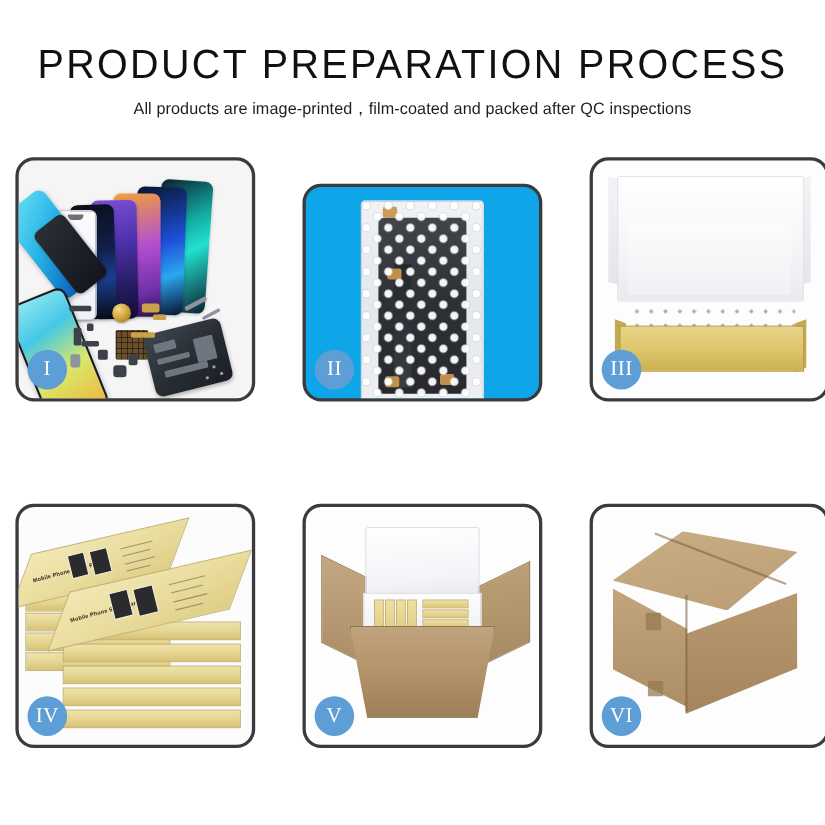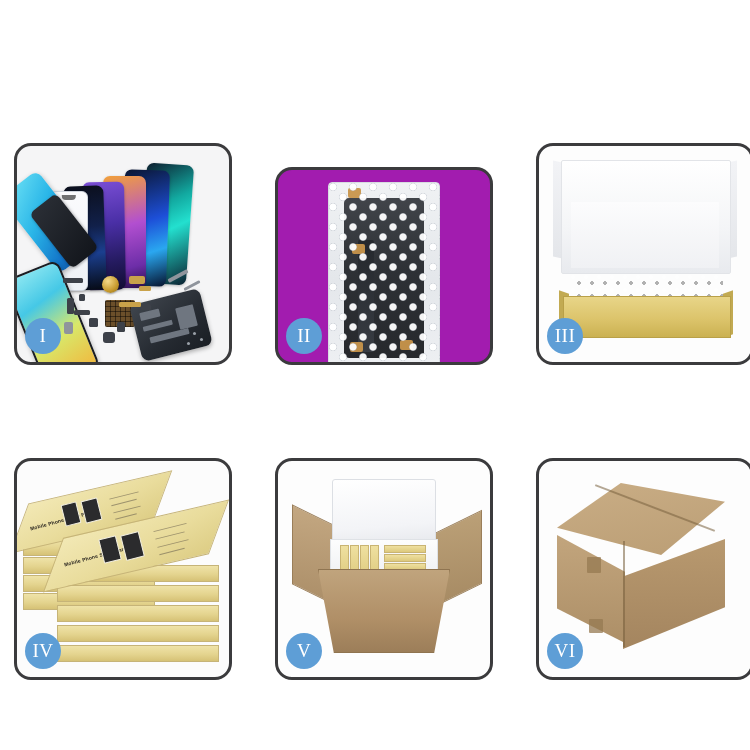--- a/index.html
+++ b/index.html
@@ -117,21 +117,21 @@
         background:#6b4f2a;
         background-image:
           repeating-linear-gradient(0deg,rgba(0,0,0,.45) 0 1px,transparent 1px 5px),
           repeating-linear-gradient(90deg,rgba(0,0,0,.45) 0 1px,transparent 1px 5px);}
   .part{position:absolute;background:#3d4149;border-radius:1.5px;}
   .part.g{background:#c9a24a;}
   .part.l{background:#8f949c;}
   .screw{position:absolute;width:3px;height:3px;border-radius:50%;background:#9aa0a8;}
 
   
-  .p2{background:#a21caf;margin-top:24px;}
+  .p2{background:#0ea5e9;margin-top:24px;}
   .bagwrap{position:absolute;left:50px;top:12px;width:112px;height:192px;}
   .bag{position:absolute;inset:0;border-radius:4px;
         background:linear-gradient(180deg,#f0f2f4 0%,#e4e7eb 50%,#eef0f3 100%);
         border:1px solid #d8dce1;}
   .bubbles{position:absolute;inset:0;border-radius:4px;
         background-image:
           radial-gradient(circle at 5px 5px,rgba(255,255,255,.95) 3.2px,rgba(190,196,204,.55) 3.8px,transparent 4.4px),
           radial-gradient(circle at 15px 15px,rgba(255,255,255,.95) 3.2px,rgba(190,196,204,.55) 3.8px,transparent 4.4px);
         background-size:20px 20px,20px 20px;
         mix-blend-mode:normal;}
@@ -215,20 +215,24 @@
         background:linear-gradient(180deg,#b8996f 0%,#a4855f 100%);
         clip-path:polygon(0 34%,100% 0,100% 62%,0 100%);}
   .seam{position:absolute;background:rgba(120,96,62,.55);}
   .tapepatch{position:absolute;background:rgba(150,122,82,.75);border-radius:1px;}
 </style>
 </head>
 <body>
 
 <div class="page">
 
+  <div class="header">
+    <div class="title">PRODUCT PREPARATION PROCESS</div>
+    <div class="subtitle">All products are image-printed，film-coated and packed after QC inspections</div>
+  </div>
 
   <div class="grid">
 
     <div class="panel p1">
       <div class="stage">
         <div class="ph ph-a"></div>
         <div class="ph ph-b"></div>
         <div class="ph ph-c"></div>
         <div class="ph ph-d"></div>
         <div class="ph ph-e"></div>

